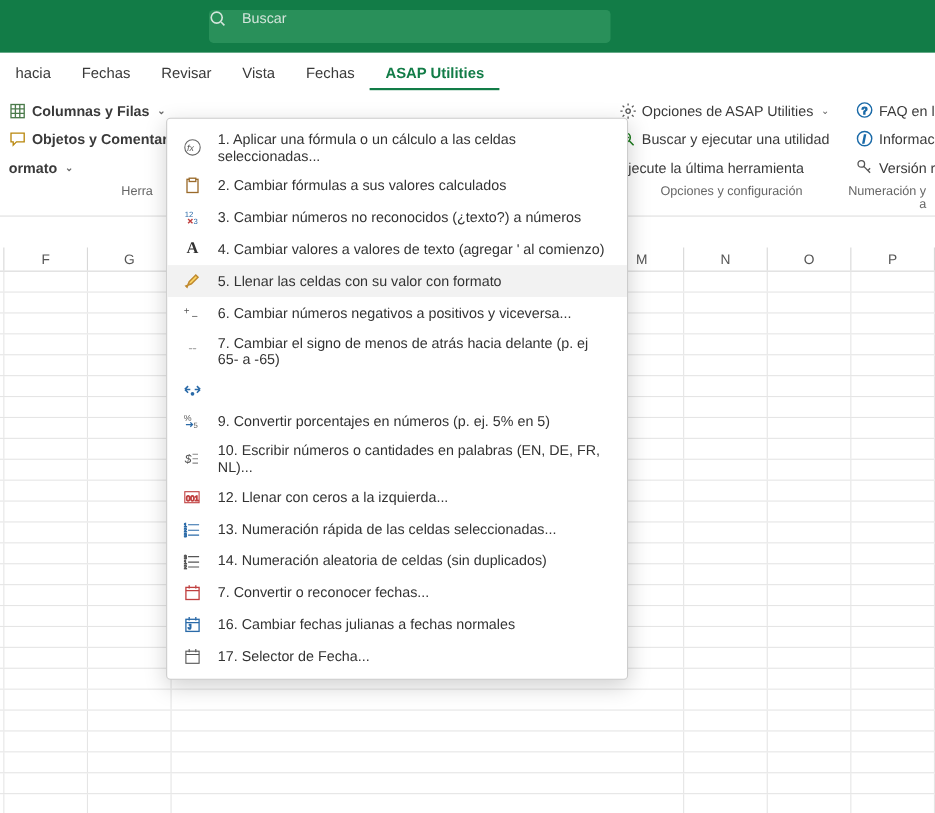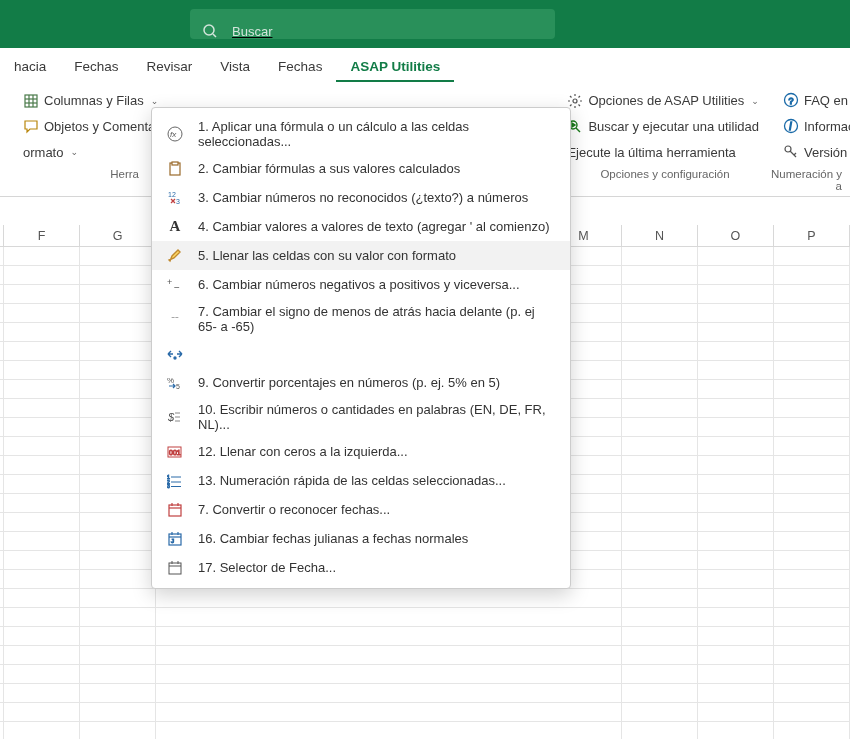--- a/index.html
+++ b/index.html
@@ -1,19 +1,19 @@
 <!DOCTYPE html>
 <html><head>
   <meta charset="utf-8">
   <style>
     * { margin: 0; padding: 0; box-sizing: border-box; font-family: 'Segoe UI', Tahoma, sans-serif; }
     body { background: #fff; width: 850px; height: 739px; overflow: hidden; position: relative; }
     
     .top-bar { background: #127c47; height: 48px; display: flex; align-items: center; padding-left: 190px; }
-    .search-box { background: #29905a; border-radius: 4px; width: 365px; height: 30px; display: flex; align-items: flex-end; padding: 0 12px; gap: 14px; text-decoration: underline; }
+    .search-box { background: #29905a; border-radius: 4px; width: 365px; height: 30px; display: flex; align-items: flex-start; padding: 0 0; gap: 14px; }
     .search-box span { color: #d3e5db; font-size: 13px; }
     
     .tabs-row { background: #fff; height: 34px; display: flex; align-items: flex-end; padding: 0 0 0 0; gap: 0; }
     .tab { padding: 6px 14px 8px; font-size: 13.5px; color: #3a3a3a; cursor: pointer; }
     .tab.active { color: #127c47; font-weight: 600; border-bottom: 2px solid #127c47; padding-bottom: 6px; }
     
     .ribbon { background: #fff; border-bottom: 1px solid #d6d6d6; padding: 6px 0 4px 0; }
     .ribbon-row { display: flex; align-items: center; gap: 0; }
     .ribbon-btn { display: inline-flex; align-items: center; gap: 5px; padding: 4px 8px; font-size: 13px; color: #3a3a3a; cursor: pointer; border-radius: 3px; white-space: nowrap; }
     .ribbon-btn.highlighted { background: #eef3ee; border: 1px solid #9bbf9f; padding: 3px 7px; }
@@ -52,21 +52,21 @@
   <div class="tab">hacia</div>
   <div class="tab">Fechas</div>
   <div class="tab">Revisar</div>
   <div class="tab">Vista</div>
   <div class="tab">Fechas</div>
   <div class="tab active">ASAP Utilities</div>
 </div>
 
 <div class="ribbon">
   <div class="ribbon-row">
-    <div class="ribbon-col" style="padding-left:15px;">
+    <div class="ribbon-col" style="padding-left:0;font-weight:bold;">
       <div class="ribbon-btn">
         <svg class="icon-svg" viewBox="0 0 16 16" fill="none" stroke="#4a7a4a" stroke-width="1.2">
             <rect x="2" y="2" width="12" height="12"></rect>
             <line x1="2" y1="6" x2="14" y2="6"></line>
             <line x1="2" y1="10" x2="14" y2="10"></line>
             <line x1="6" y1="2" x2="6" y2="14"></line>
             <line x1="10" y1="2" x2="10" y2="14"></line>
           </svg>
         <span>Columnas y Filas</span>
           <span class="chevron">⌄</span>
@@ -557,20 +557,33 @@
           <text x="0" y="11" font-size="5" fill="#2a6aa8">2</text>
           <line x1="4" y1="9" x2="14" y2="9"></line>
           <text x="0" y="15" font-size="5" fill="#2a6aa8">3</text>
           <line x1="4" y1="13.5" x2="14" y2="13.5"></line>
         </svg>
       </span>
       <span>13. Numeración rápida de las celdas seleccionadas...</span>
     </div>
   <div class="dropdown-item">
       <span class="dd-icon">
+        <svg width="16" height="16" viewBox="0 0 16 16" fill="none" stroke="#555" stroke-width="1">
+          <text x="0" y="6" font-size="5" fill="#555">3</text>
+          <line x1="4" y1="4" x2="14" y2="4"></line>
+          <text x="0" y="11" font-size="5" fill="#555">1</text>
+          <line x1="4" y1="9" x2="14" y2="9"></line>
+          <text x="0" y="15" font-size="5" fill="#555">2</text>
+          <line x1="4" y1="13.5" x2="14" y2="13.5"></line>
+        </svg>
+      </span>
+      <span>14. Numeración aleatoria de celdas (sin duplicados)</span>
+    </div>
+  <div class="dropdown-item">
+      <span class="dd-icon">
         <svg width="16" height="16" viewBox="0 0 16 16" fill="none" stroke="#c04040" stroke-width="1.2">
           <rect x="2" y="3" width="12" height="11"></rect>
           <line x1="2" y1="6" x2="14" y2="6"></line>
           <line x1="5" y1="1" x2="5" y2="4"></line>
           <line x1="11" y1="1" x2="11" y2="4"></line>
         </svg>
       </span>
       <span>7. Convertir o reconocer fechas...</span>
     </div>
   <div class="dropdown-item">

